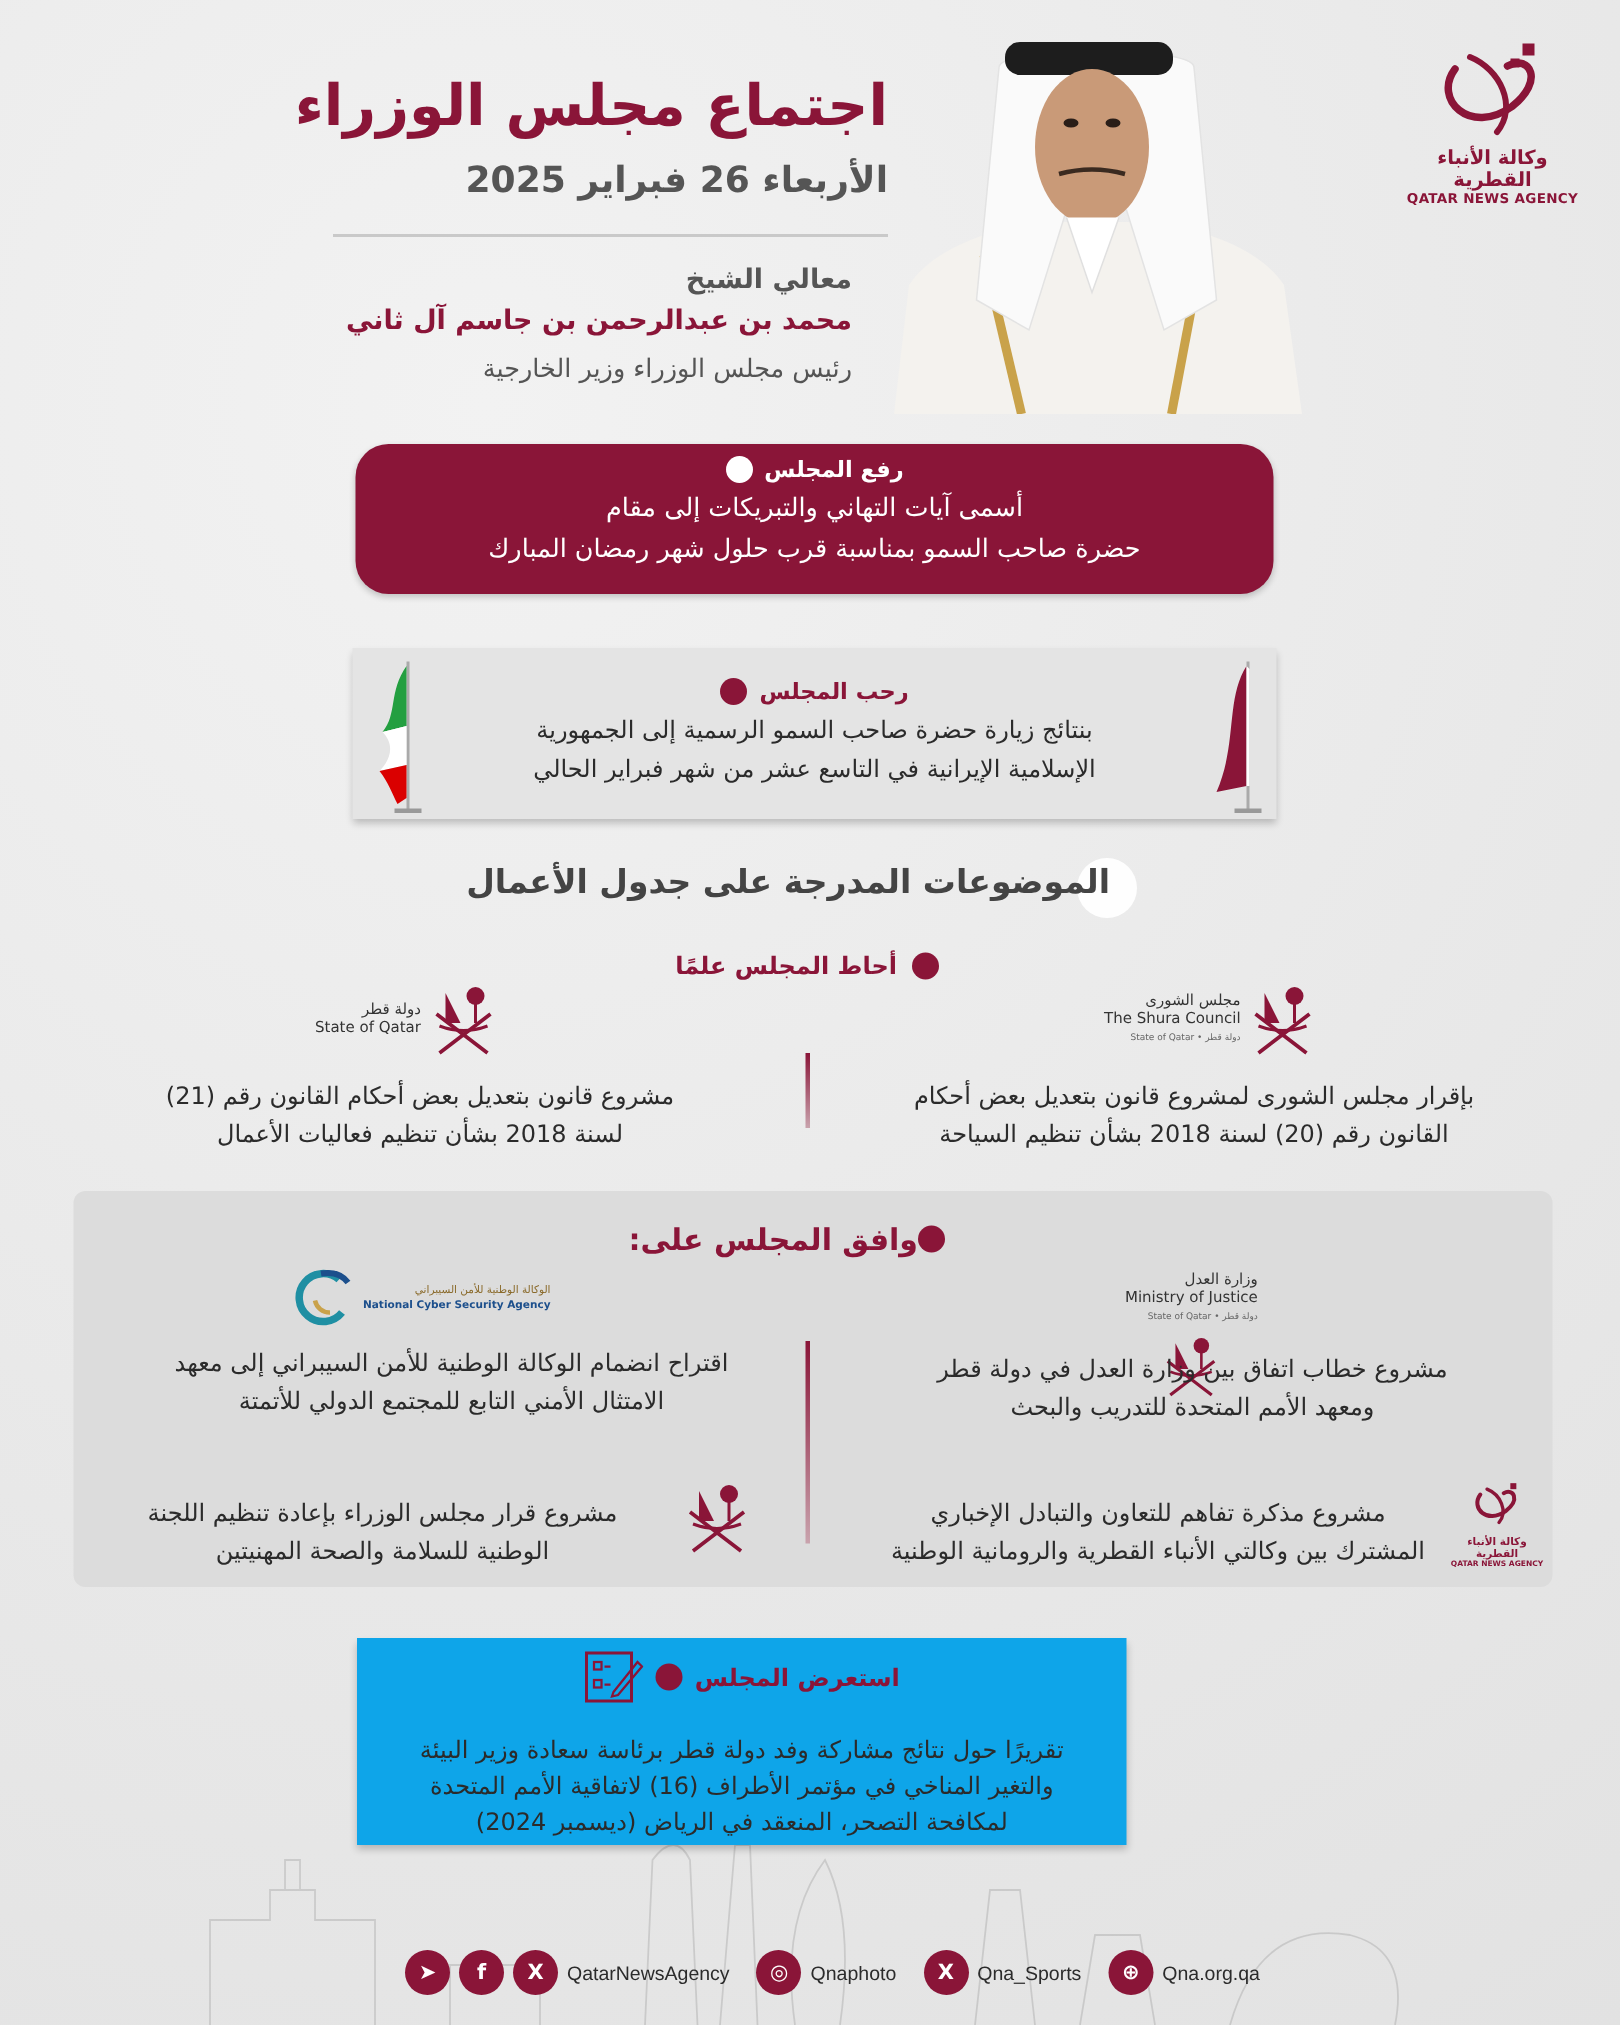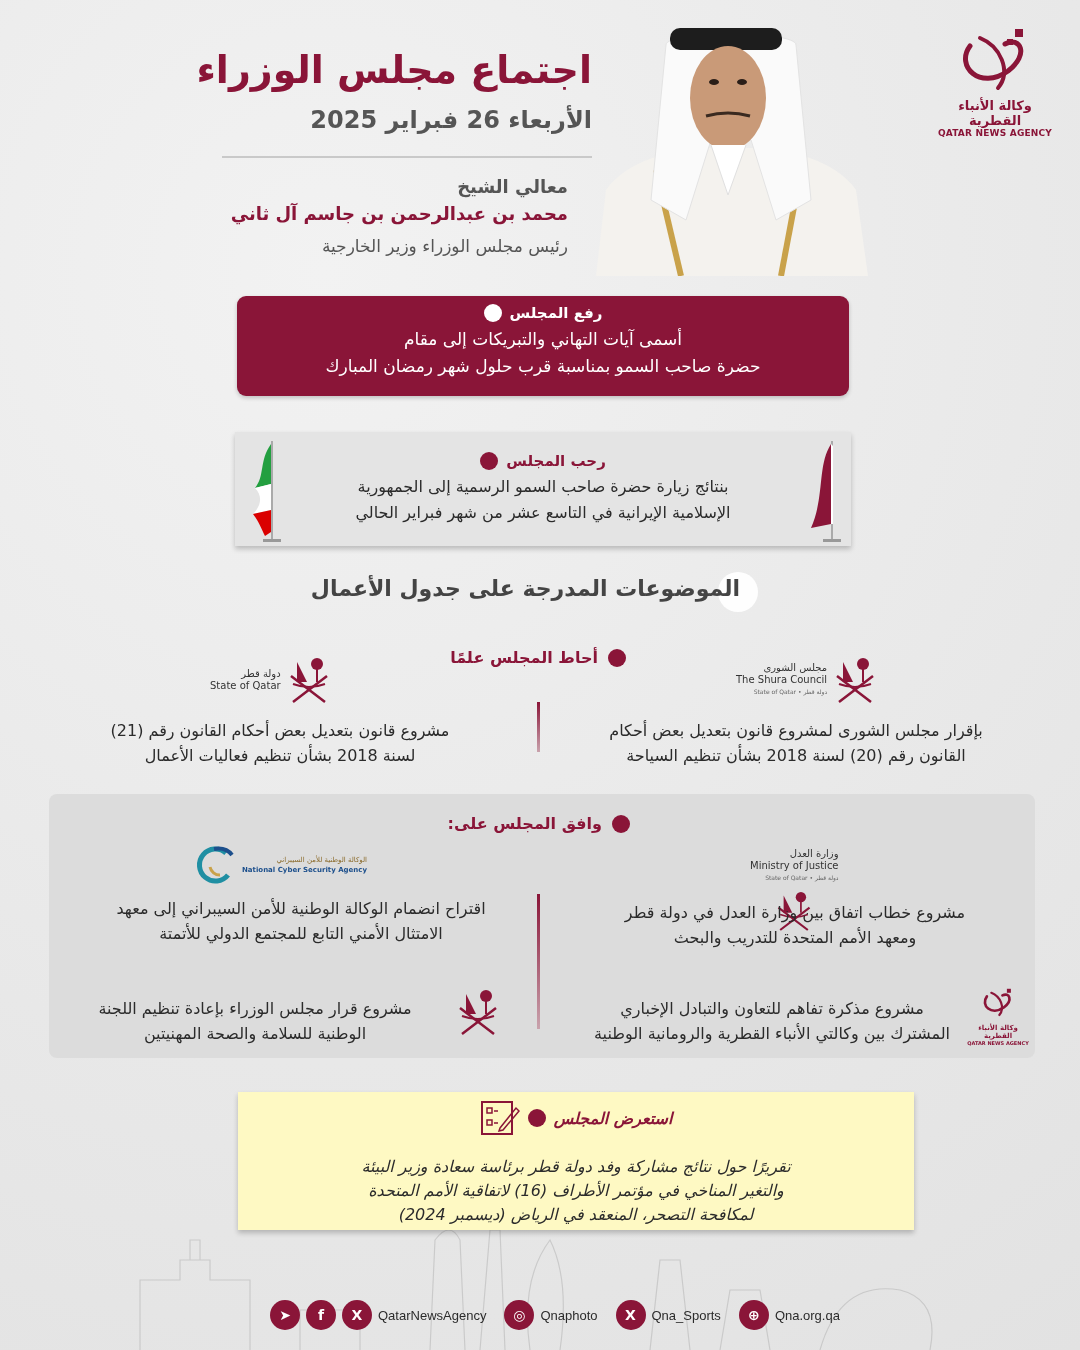--- a/index.html
+++ b/index.html
@@ -25,72 +25,72 @@
   #date { right: 488px; top: 106px; font-size: 24px; font-weight: bold; color: #555; white-space: nowrap; }
   #header-divider { left: 222px; top: 156px; width: 370px; height: 2px; background: #c9c9c9; }
   #honorific { right: 512px; top: 176px; font-size: 18px; font-weight: bold; color: #555; white-space: nowrap; }
   #person-name { right: 512px; top: 203px; font-size: 18px; font-weight: bold; color: #8a1538; white-space: nowrap; }
   #person-role { right: 512px; top: 236px; font-size: 17px; color: #555; white-space: nowrap; }
 
   
   #portrait { left: 586px; top: 20px; width: 290px; height: 256px; overflow: hidden; }
 
   
-  #box-raised { left: 237px; top: 296px; width: 612px; height: 100px; background: #8a1538; border-radius: 9px; color: #fff; text-align: center; box-shadow: 0 2px 4px rgba(0,0,0,0.2); }
+  #box-raised { left: 237px; top: 296px; width: 612px; height: 100px; background: #8a1538; border-radius: 22px; color: #fff; text-align: center; box-shadow: 0 2px 4px rgba(0,0,0,0.2); }
   .box-head { display: flex; justify-content: center; align-items: center; gap: 8px; font-weight: bold; font-size: 15px; padding-top: 8px; }
   .dot { width: 18px; height: 18px; border-radius: 50%; display: inline-block; }
   .dot.white { background: #fff; }
   .dot.maroon-dot { background: #8a1538; }
   .box-body { font-size: 17px; line-height: 27px; margin-top: 4px; }
 
   
   #box-welcomed { left: 235px; top: 432px; width: 616px; height: 114px; background: #e4e4e4; box-shadow: 0 3px 5px rgba(0,0,0,0.22); text-align: center; }
   #box-welcomed .box-head { color: #8a1538; padding-top: 20px; }
   #box-welcomed .box-body { color: #2b2b2b; font-size: 16px; line-height: 26px; }
   .flag { position: absolute; top: 4px; width: 48px; height: 110px; }
   #flag-qatar { right: 6px; }
   #flag-iran { left: 8px; }
 
   
   #agenda-title { right: 340px; top: 576px; font-size: 22px; font-weight: bold; color: #444; white-space: nowrap; }
   #agenda-circle { left: 718px; top: 572px; width: 40px; height: 40px; border-radius: 50%; background: #fff; opacity: 0.95; }
-  #noted-head { right: 454px; top: 634px; display: flex; align-items: center; gap: 10px; font-size: 16px; font-weight: bold; color: #8a1538; white-space: nowrap; margin-top: 14px; }
+  #noted-head { right: 454px; top: 634px; display: flex; align-items: center; gap: 10px; font-size: 16px; font-weight: bold; color: #8a1538; white-space: nowrap; }
 
   .logo-row { display: flex; align-items: center; gap: 6px; direction: ltr; }
   .emblem { width: 44px; height: 48px; }
   .logo-text { font-size: 10px; color: #333; line-height: 12px; text-align: right; direction: rtl; }
   .logo-text .en { direction: ltr; font-size: 10px; }
   .logo-text .small { font-size: 6px; color: #666; direction: ltr; }
 
   .item-text { font-size: 16px; line-height: 25px; text-align: center; color: #2b2b2b; white-space: nowrap; }
   .vsep { width: 3px; background: linear-gradient(#8a1538, #c9a3ad); }
 
   #noted-left-logo { left: 210px; top: 656px; }
   #noted-right-logo { left: 736px; top: 656px; }
   #noted-left-text { left: 70px; top: 718px; width: 420px; }
   #noted-right-text { left: 596px; top: 718px; width: 400px; }
   #noted-sep { left: 537px; top: 702px; height: 50px; }
 
   
   #approved-panel { left: 49px; top: 794px; width: 986px; height: 264px; background: #dcdcdc; border-radius: 8px; }
-  #approved-head { right: 450px; top: 814px; display: flex; align-items: center; gap: 10px; font-size: 16px; font-weight: bold; color: #8a1538; white-space: nowrap; }
+  #approved-head { right: 450px; top: 814px; display: flex; align-items: center; font-size: 20px; font-weight: bold; color: #8a1538; white-space: nowrap; }
   #ncsa-logo { left: 196px; top: 845px; }
   #moj-logo { left: 750px; top: 848px; flex-direction: column; }
   #approved-left-1 { left: 66px; top: 896px; width: 470px; }
   #approved-right-1 { left: 600px; top: 864px; width: 390px; margin-top: 36px; }
   #approved-sep { left: 537px; top: 894px; height: 135px; }
   #approved-left-2 { left: 70px; top: 996px; width: 370px; }
   #approved-left-2-emblem { left: 456px; top: 988px; }
   #approved-right-2 { left: 582px; top: 996px; width: 380px; }
   #approved-right-2-logo { left: 966px; top: 986px; width: 64px; text-align: center; }
   .mini-qna-ar { font-size: 7px; font-weight: bold; color: #8a1538; }
   .mini-qna-en { font-size: 5px; font-weight: bold; color: #8a1538; direction: ltr; }
 
   
-  #box-reviewed { left: 238px; top: 1092px; width: 676px; height: 138px; background: #fef9c3; box-shadow: 0 3px 5px rgba(0,0,0,0.22); text-align: center; font-style: italic; }
+  #box-reviewed { left: 238px; top: 1092px; width: 513px; height: 138px; background: #0ea5e9; box-shadow: 0 3px 5px rgba(0,0,0,0.22); text-align: center; }
   #box-reviewed .box-head { color: #8a1538; padding-top: 8px; font-size: 16px; }
   #box-reviewed .box-body { color: #2b2b2b; font-size: 16px; line-height: 24px; margin-top: 19px; }
 
   
   #skyline { left: 100px; top: 1220px; width: 900px; height: 130px; opacity: 0.35; }
 
   
   #footer { left: 270px; top: 1300px; display: flex; align-items: center; gap: 6px; direction: ltr; }
   .social { width: 30px; height: 30px; border-radius: 50%; background: #8a1538; color: #fff; display: flex; align-items: center; justify-content: center; font-size: 14px; font-weight: bold; }
   .handle { font-size: 13px; color: #2b2b2b; margin-right: 12px; font-family: "Liberation Sans", sans-serif; }

